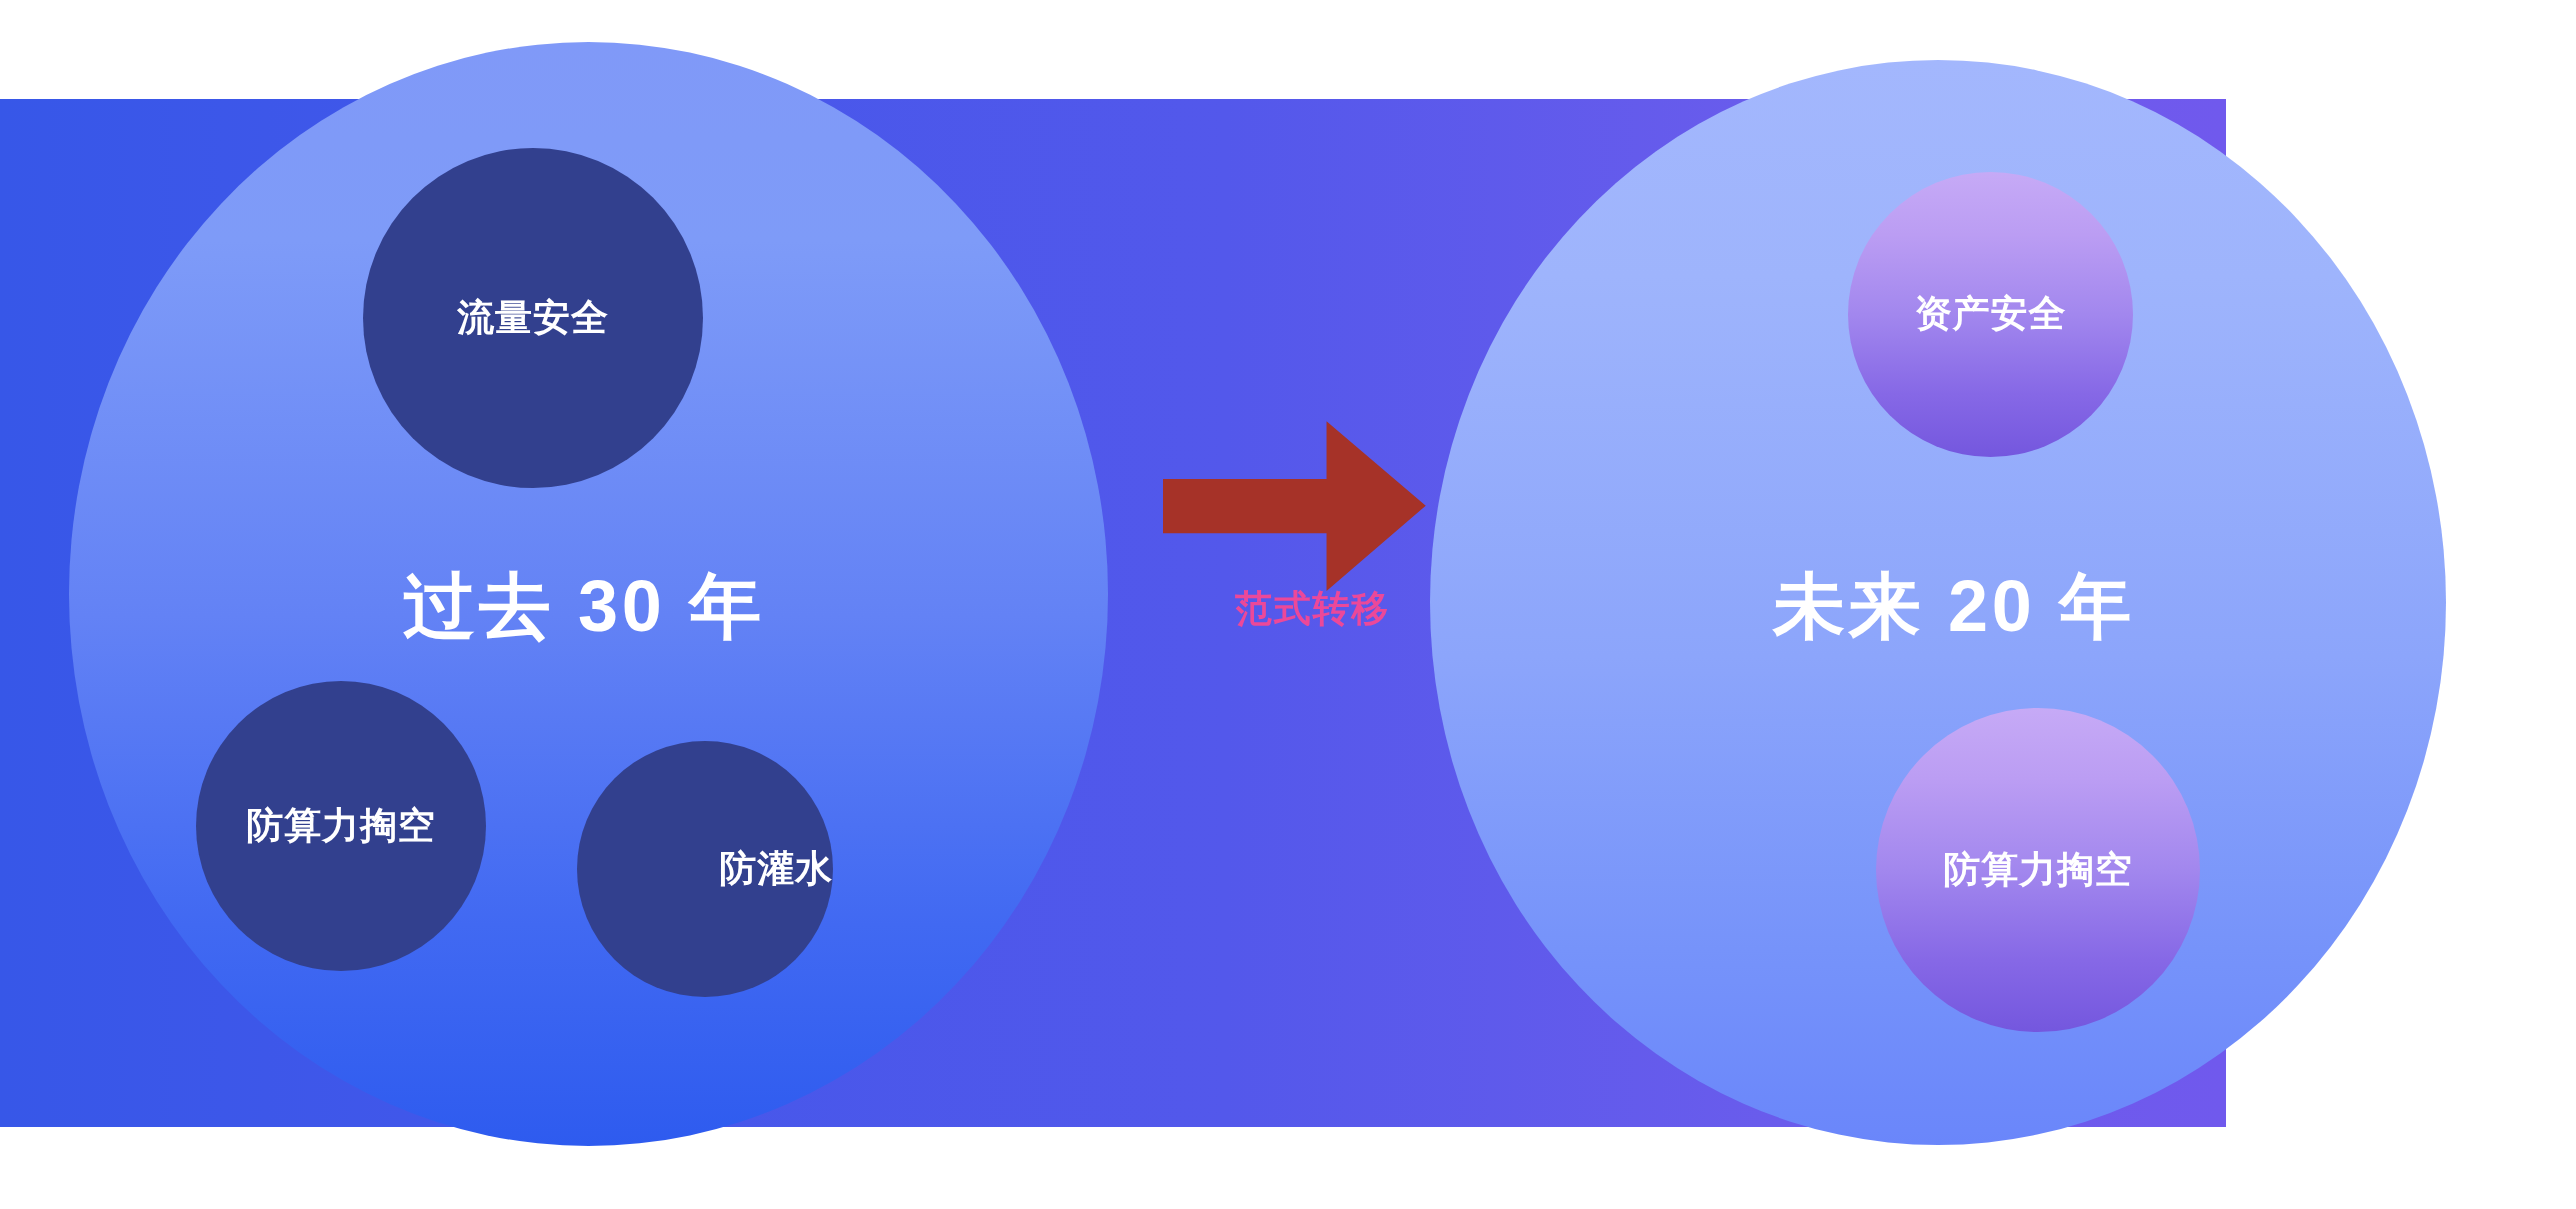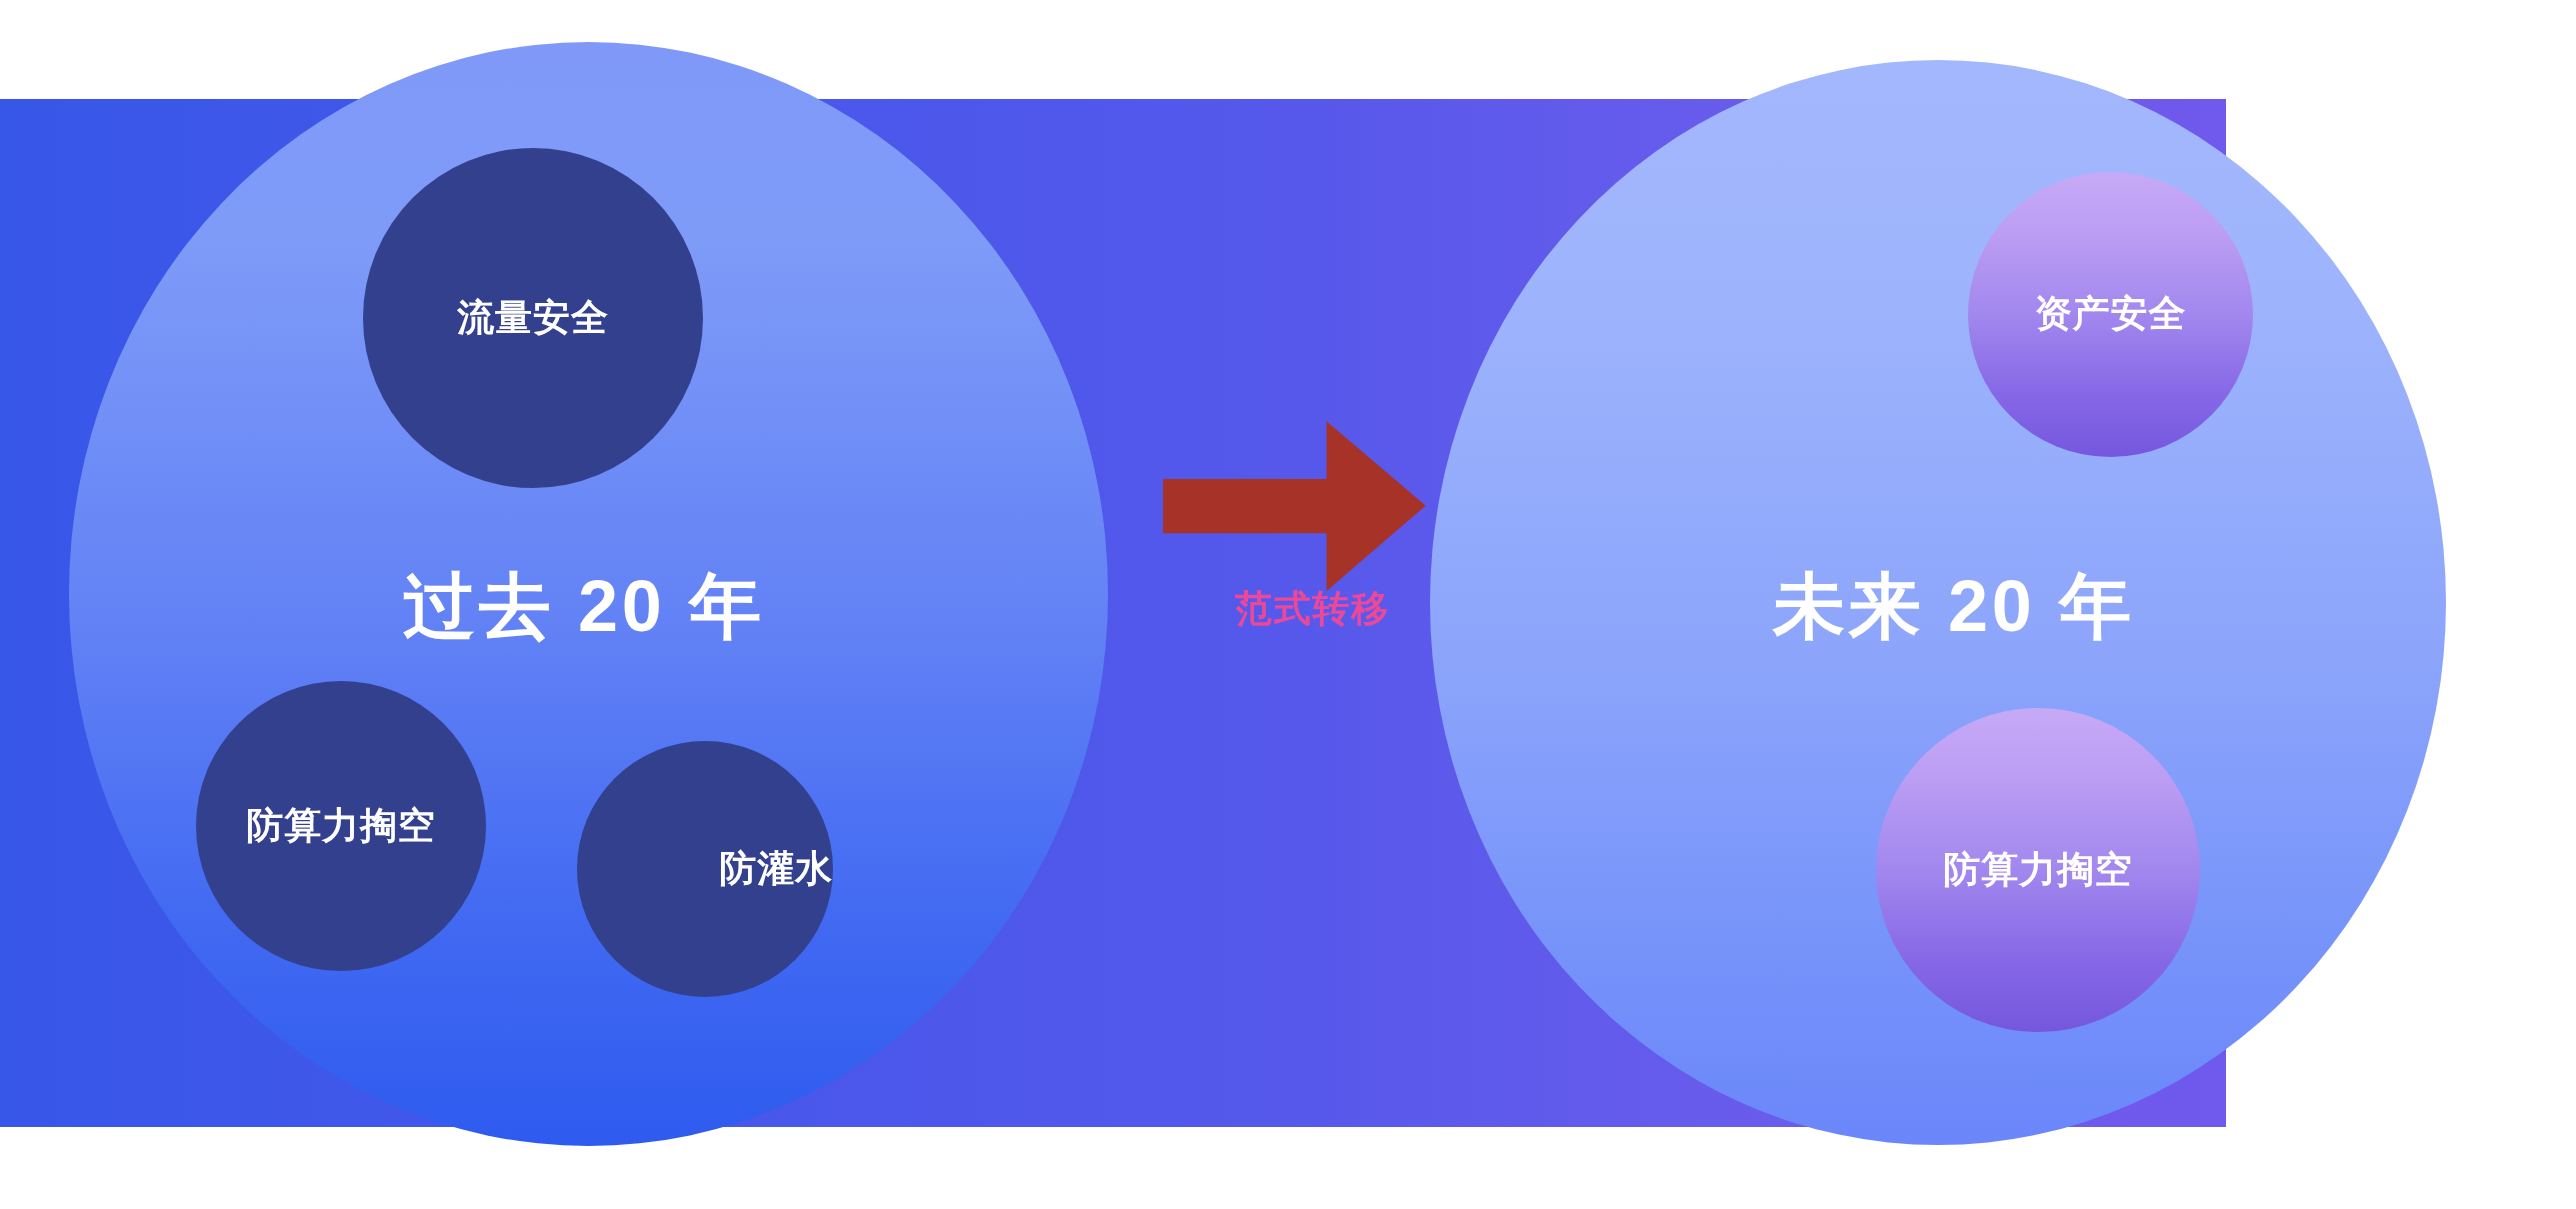--- a/index.html
+++ b/index.html
@@ -88,21 +88,21 @@
     left: 577px;
     top: 725px;
     width: 256px;
     height: 256px;
     font-size: 37px;
     justify-content: flex-end;
   }
 
   
   .b-asset-security {
-    left: 1968px;
+    left: 1848px;
     top: 156px;
     width: 285px;
     height: 285px;
     font-size: 37px;
     align-items: center;
   }
   .b-anti-compute {
     left: 1876px;
     top: 692px;
     width: 324px;
@@ -162,21 +162,21 @@
   </div>
 
   <div class="bubble bubble-dark b-anti-brush">
     <span>防算力掏空</span>
   </div>
 
   <div class="bubble bubble-dark b-anti-water">
     <span>防灌水</span>
   </div>
 
-  <div class="era-title era-past">过去 20 年</div>
+  <div class="era-title era-past">过去 30 年</div>
 
   <div class="arrow-wrap">
     <svg class="arrow-svg" width="294" height="184" viewBox="0 0 320 200">
       <polygon points="0,63 178,63 178,0 286,92 178,185 178,122 0,122" fill="#A63228"></polygon>
     </svg>
   </div>
 
   <div class="shift-label">范式转移</div>
 
   <div class="big-circle circle-future"></div>

